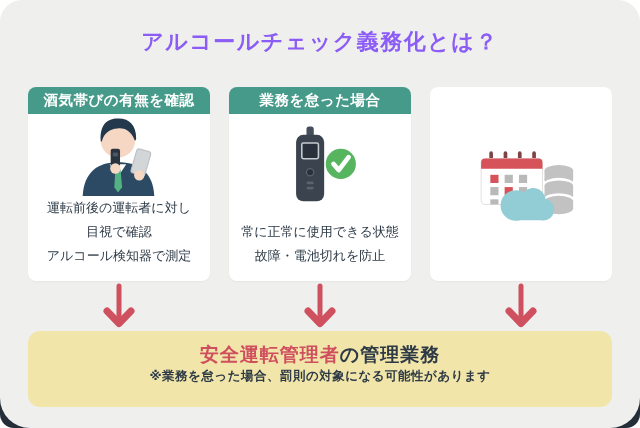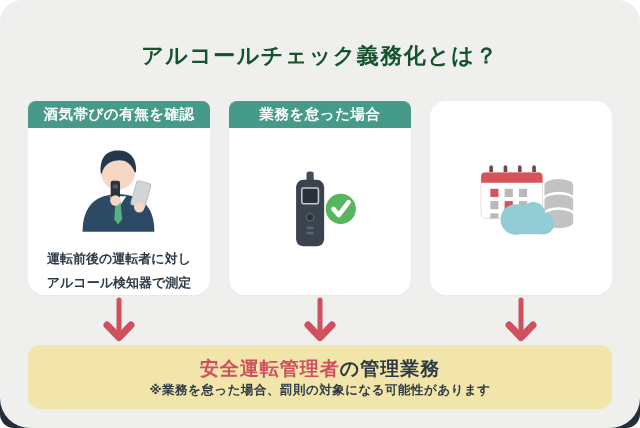--- a/index.html
+++ b/index.html
@@ -2,32 +2,32 @@
 <html><head>
 <meta charset="utf-8">
 <style>
   * { margin:0; padding:0; box-sizing:border-box; }
   html,body { background:#ffffff; }
   body { font-family:"DejaVu Sans","Liberation Sans",sans-serif; }
   .stage { position:relative; width:640px; height:428px; background:#ffffff; overflow:hidden; }
   .dark-base { position:absolute; left:0; right:0; bottom:0; height:34px; background:#232e39; border-radius:0 0 14px 14px; }
   .panel { position:absolute; inset:0; background:#efefed; border-radius:22px 22px 30px 30px; overflow:hidden; }
 
-  .page-title { margin-top:41px; text-align:center; font-size:22px; font-weight:bold; color:#14532d; letter-spacing:1.5px; }
+  .page-title { margin-top:27px; text-align:center; font-size:22px; font-weight:bold; color:#8b5cf6; letter-spacing:1.5px; }
 
   .cards { display:flex; justify-content:space-between; padding:0 28px; margin-top:30px; }
-  .card { width:182px; height:194px; background:#ffffff; border-radius:16px; display:flex; flex-direction:column; box-shadow:0 1px 2px rgba(0,0,0,0.04); }
+  .card { width:182px; height:194px; background:#ffffff; border-radius:8px; display:flex; flex-direction:column; box-shadow:0 1px 2px rgba(0,0,0,0.04); }
   .card-header { height:27px; background:#469a8a; color:#ffffff; font-weight:bold; font-size:14.5px; text-align:center; line-height:27px; border-radius:8px 8px 0 0; letter-spacing:0.5px; }
   .card-illustration { flex:1; display:flex; align-items:center; justify-content:center; overflow:hidden; }
-  .card-text { text-align:center; font-size:13px; font-weight:bold; color:#2d3a46; line-height:1.85; }
+  .card-text { padding-bottom:13px; text-align:center; font-size:13px; font-weight:normal; color:#2d3a46; line-height:1.85; }
 
   .arrows { display:flex; justify-content:space-between; padding:0 28px; height:50px; }
   .arrow-cell { width:182px; display:flex; justify-content:center; align-items:center; }
 
-  .summary { margin:0 28px; background:#f1e5a9; border-radius:12px; text-align:center; padding:11px 8px 10px; }
+  .summary { margin:0 28px; background:#f1e5a9; border-radius:12px; text-align:center; padding:11px 8px 22px; }
   .summary-title { font-size:19px; font-weight:bold; color:#2d3a46; letter-spacing:1px; }
   .summary-title .highlight { color:#cf4f5f; }
   .summary-note { font-size:12.5px; font-weight:bold; color:#2d3a46; margin-top:0; letter-spacing:0.5px; }
 </style>
 </head>
 <body>
 
 <div class="stage">
   <div class="dark-base"></div>
   <div class="panel">
@@ -55,20 +55,21 @@
             <circle cx="46.5" cy="56" r="5" fill="#f6d7c3"></circle>
 
             <g transform="rotate(16 71 50)">
               <rect x="64" y="38" width="14" height="24" rx="2.5" fill="#d3d6d9" stroke="#b9bdc1" stroke-width="1"></rect>
             </g>
             <circle cx="69.5" cy="62.5" r="5" fill="#f6d7c3"></circle>
           </svg>
         </div>
         <div class="card-text">
           <div>運転前後の運転者に対し</div>
+          <div>目視で確認</div>
           <div>アルコール検知器で測定</div>
         </div>
       </div>
 
       <div class="card">
         <div class="card-header">業務を怠った場合</div>
         <div class="card-illustration">
           <svg width="104" height="90" viewBox="0 0 100 86">
 
             <rect x="37" y="4" width="7" height="12" rx="2.5" fill="#454f5b"></rect>
@@ -77,20 +78,24 @@
 
             <rect x="32.5" y="20" width="16" height="15" rx="1.5" fill="#29313a" stroke="#c7ccd1" stroke-width="1.5"></rect>
 
             <circle cx="40.5" cy="48" r="3.5" fill="#29313a" stroke="#59646f" stroke-width="1.2"></circle>
             <rect x="37" y="57" width="7" height="2.6" rx="1.3" fill="#59646f"></rect>
             <rect x="37" y="62" width="7" height="2.6" rx="1.3" fill="#59646f"></rect>
 
             <circle cx="70" cy="40" r="14.5" fill="#57b560"></circle>
             <path d="M63 40 L68 46 L77.5 33.5" fill="none" stroke="#ffffff" stroke-width="4.5" stroke-linecap="round" stroke-linejoin="round"></path>
           </svg>
+        </div>
+        <div class="card-text">
+          <div>常に正常に使用できる状態</div>
+          <div>故障・電池切れを防止</div>
         </div>
       </div>
 
       <div class="card">
         <div class="card-illustration">
           <svg width="114" height="92" viewBox="0 0 110 90">
 
             <rect x="24" y="13" width="3.6" height="11" rx="1.8" fill="#7d4444"></rect>
             <rect x="38" y="13" width="3.6" height="11" rx="1.8" fill="#7d4444"></rect>
             <rect x="52" y="13" width="3.6" height="11" rx="1.8" fill="#7d4444"></rect>

